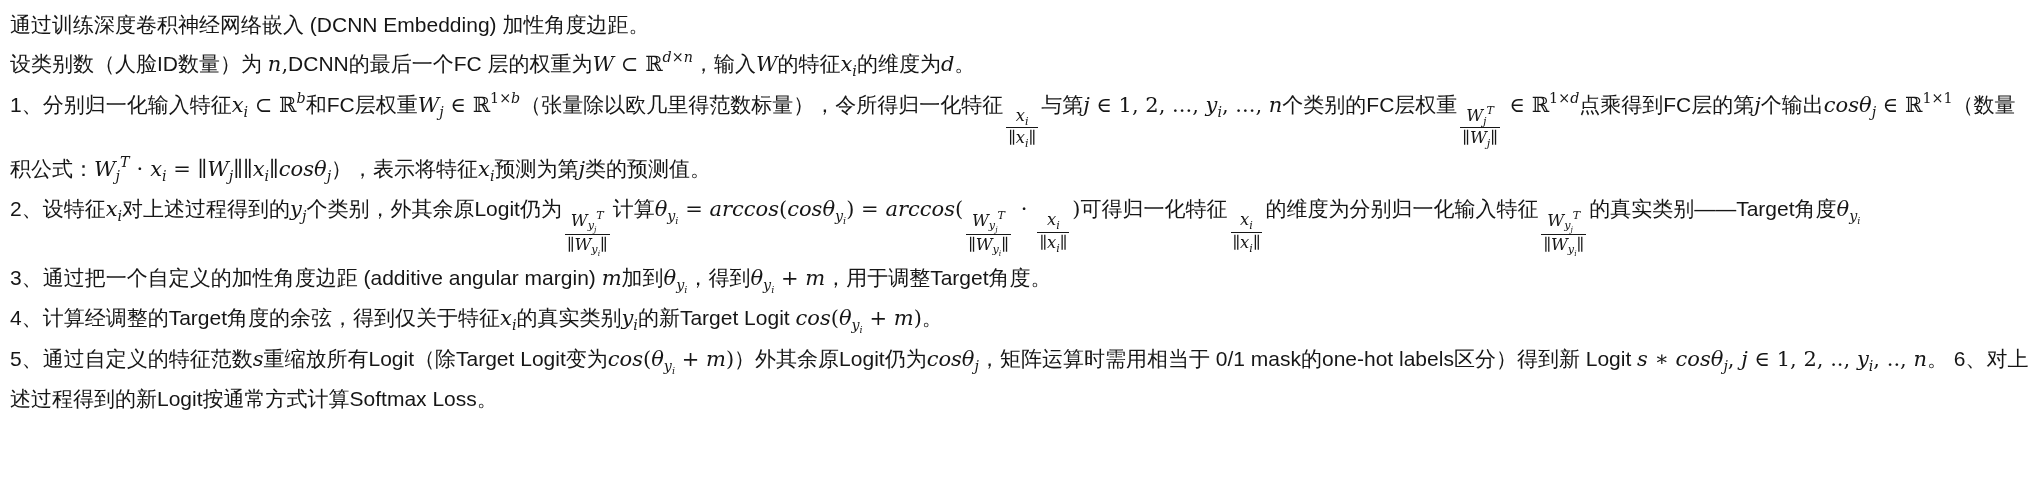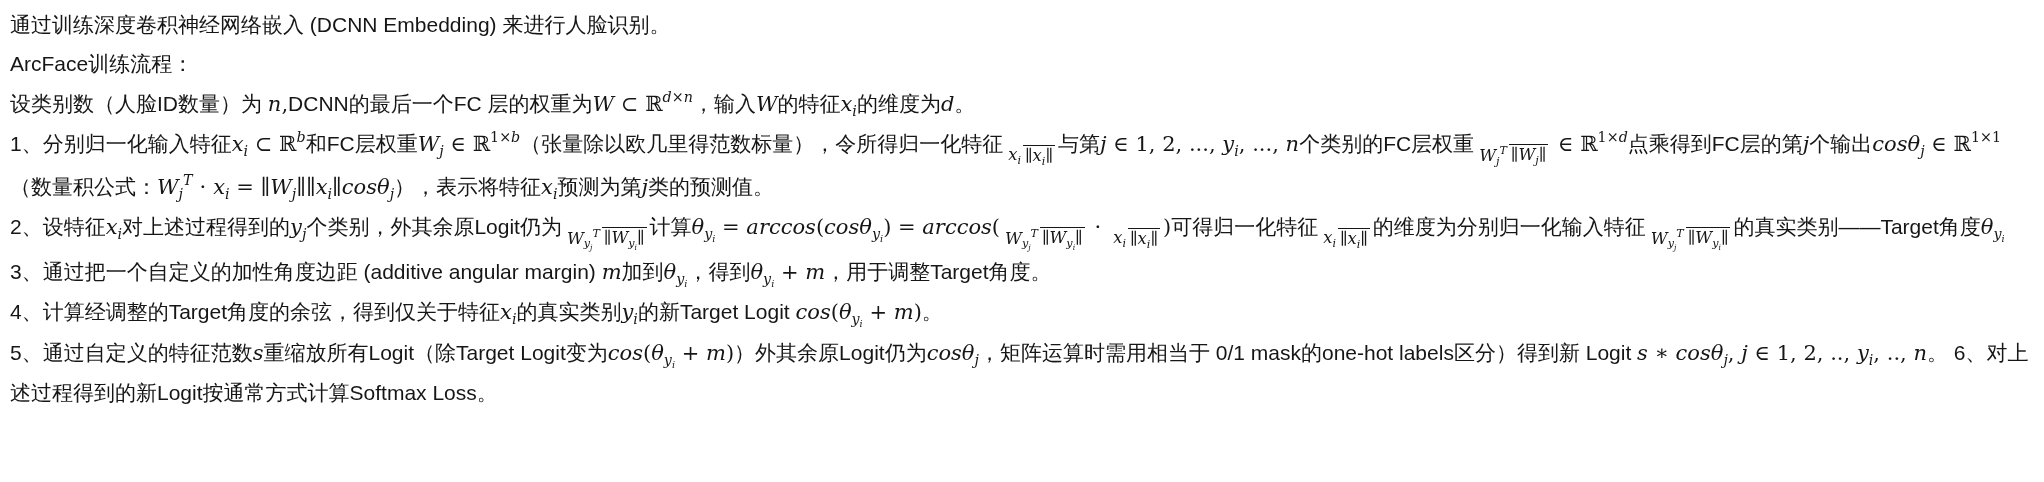--- a/index.html
+++ b/index.html
@@ -35,38 +35,37 @@
     vertical-align: -0.35em;
     line-height: 1;
   }
   .msup {
     font-size: 0.68em;
     vertical-align: 0.62em;
     line-height: 1;
   }
   .frac {
     display: inline-flex;
-    flex-direction: row;
+    flex-direction: column;
     align-items: center;
     vertical-align: -0.55em;
     font-size: 0.78em;
     line-height: 1.18;
     margin: 0 3px;
     white-space: nowrap;
   }
   .fnum { padding: 0 2px; }
   .fden { border-top: 1.5px solid currentColor; padding: 0 2px; text-align: center; }
 </style>
 </head>
 <body>
 
 <div class="doc">
   <div>
-      <div class="para"><span class="txt">通过训练深度卷积神经网络嵌入 (DCNN Embedding) 来进行人脸识别。</span></div>
-      <div class="para"><span class="txt">ArcFace训练流程：</span></div>
+      <div class="para"><span class="txt">通过训练深度卷积神经网络嵌入 (DCNN Embedding) 加性角度边距。</span></div>
       <div class="para"><span class="txt">设类别数（人脸ID数量）为 </span><span class="math"><span class="mi">n</span><span class="mo">,</span></span><span class="txt">DCNN的最后一个FC 层的权重为</span><span class="math"><span class="mi">W</span><span class="mo"> </span><span class="mo">⊂</span><span class="mo"> </span><span class="mo">ℝ</span><span class="msup"><span class="mi">d</span><span class="mo">×</span><span class="mi">n</span></span></span><span class="txt">，输入</span><span class="math"><span class="mi">W</span></span><span class="txt">的特征</span><span class="math"><span class="mi">x</span><span class="msub"><span class="mi">i</span></span></span><span class="txt">的维度为</span><span class="math"><span class="mi">d</span></span><span class="txt">。</span></div>
       <div class="para"><span class="txt">1、分别归一化输入特征</span><span class="math"><span class="mi">x</span><span class="msub"><span class="mi">i</span></span><span class="mo"> </span><span class="mo">⊂</span><span class="mo"> </span><span class="mo">ℝ</span><span class="msup"><span class="mi">b</span></span></span><span class="txt">和FC层权重</span><span class="math"><span class="mi">W</span><span class="msub"><span class="mi">j</span></span><span class="mo"> </span><span class="mo">∈</span><span class="mo"> </span><span class="mo">ℝ</span><span class="msup"><span class="mo">1</span><span class="mo">×</span><span class="mi">b</span></span></span><span class="txt">（张量除以欧几里得范数标量），令所得归一化特征</span><span class="math"><span class="frac">
             <span class="fnum"><span class="mi">x</span><span class="msub"><span class="mi">i</span></span></span>
             <span class="fden"><span class="mo">∥</span><span class="mi">x</span><span class="msub"><span class="mi">i</span></span><span class="mo">∥</span></span>
           </span></span><span class="txt">与第</span><span class="math"><span class="mi">j</span><span class="mo"> </span><span class="mo">∈</span><span class="mo"> </span><span class="mo">1</span><span class="mo">,</span><span class="mo"> </span><span class="mo">2</span><span class="mo">,</span><span class="mo"> </span><span class="mo">.</span><span class="mo">.</span><span class="mo">.</span><span class="mo">,</span><span class="mo"> </span><span class="mi">y</span><span class="msub"><span class="mi">i</span></span><span class="mo">,</span><span class="mo"> </span><span class="mo">.</span><span class="mo">.</span><span class="mo">.</span><span class="mo">,</span><span class="mo"> </span><span class="mi">n</span></span><span class="txt">个类别的FC层权重</span><span class="math"><span class="frac">
             <span class="fnum"><span class="mi">W</span><span class="msub"><span class="mi">j</span></span><span class="msup"><span class="mi">T</span></span></span>
             <span class="fden"><span class="mo">∥</span><span class="mi">W</span><span class="msub"><span class="mi">j</span></span><span class="mo">∥</span></span>
           </span><span class="mo"> </span><span class="mo">∈</span><span class="mo"> </span><span class="mo">ℝ</span><span class="msup"><span class="mo">1</span><span class="mo">×</span><span class="mi">d</span></span></span><span class="txt">点乘得到FC层的第</span><span class="math"><span class="mi">j</span></span><span class="txt">个输出</span><span class="math"><span class="mi">c</span><span class="mi">o</span><span class="mi">s</span><span class="mi">θ</span><span class="msub"><span class="mi">j</span></span><span class="mo"> </span><span class="mo">∈</span><span class="mo"> </span><span class="mo">ℝ</span><span class="msup"><span class="mo">1</span><span class="mo">×</span><span class="mo">1</span></span></span><span class="txt">（数量积公式：</span><span class="math"><span class="mi">W</span><span class="msub"><span class="mi">j</span></span><span class="msup"><span class="mi">T</span></span><span class="mo"> </span><span class="mo">⋅</span><span class="mo"> </span><span class="mi">x</span><span class="msub"><span class="mi">i</span></span><span class="mo"> </span><span class="mo">=</span><span class="mo"> </span><span class="mo">∥</span><span class="mi">W</span><span class="msub"><span class="mi">j</span></span><span class="mo">∥</span><span class="mo">∥</span><span class="mi">x</span><span class="msub"><span class="mi">i</span></span><span class="mo">∥</span><span class="mi">c</span><span class="mi">o</span><span class="mi">s</span><span class="mi">θ</span><span class="msub"><span class="mi">j</span></span></span><span class="txt">），表示</span><span class="txt bold">将特征</span><span class="math"><span class="mi">x</span><span class="msub"><span class="mi">i</span></span></span><span class="txt bold">预测为第</span><span class="math"><span class="mi">j</span></span><span class="txt bold">类的预测值。</span></div>
       <div class="para"><span class="txt">2、设特征</span><span class="math"><span class="mi">x</span><span class="msub"><span class="mi">i</span></span></span><span class="txt">对上述过程得到的</span><span class="math"><span class="mi">y</span><span class="msub"><span class="mi">j</span></span></span><span class="txt">个类别，外其余原Logit仍为</span><span class="math"><span class="frac">
             <span class="fnum"><span class="mi">W</span><span class="msub"><span class="mi">y</span><span class="msub"><span class="mi">j</span></span></span><span class="msup"><span class="mi">T</span></span></span>

